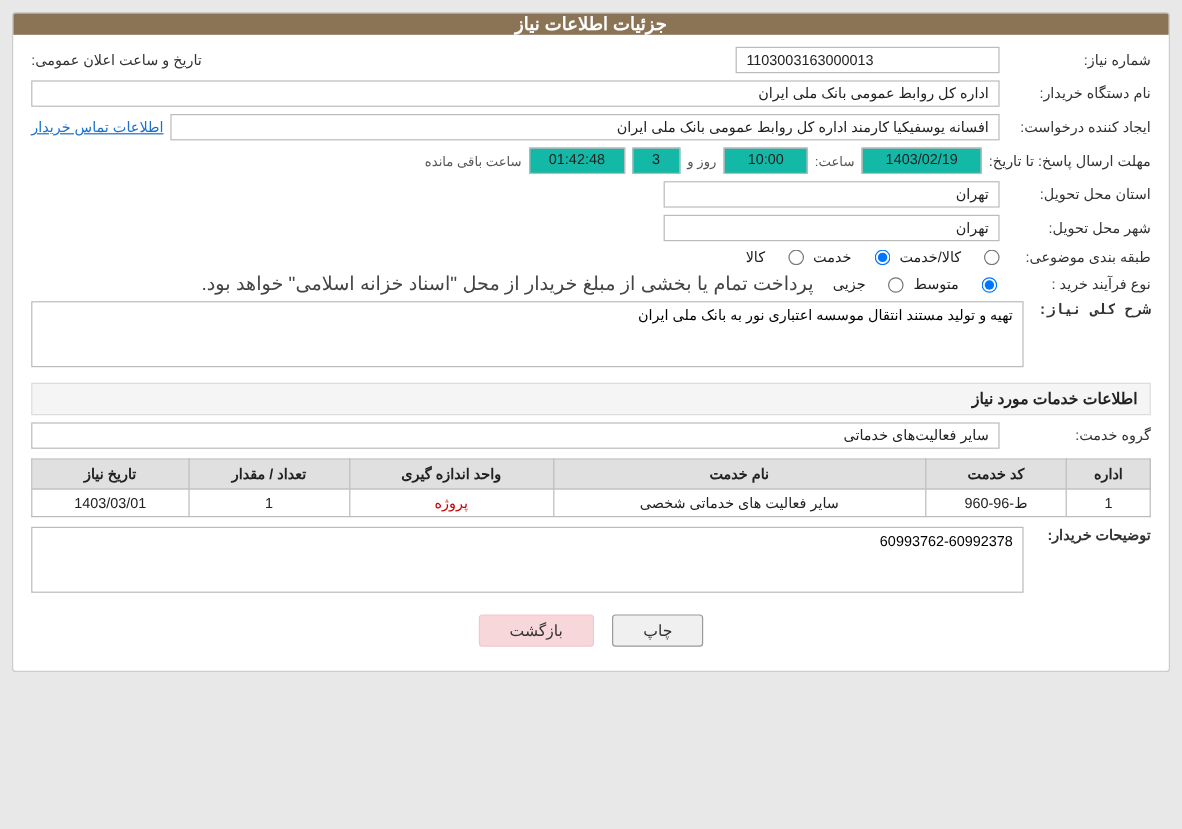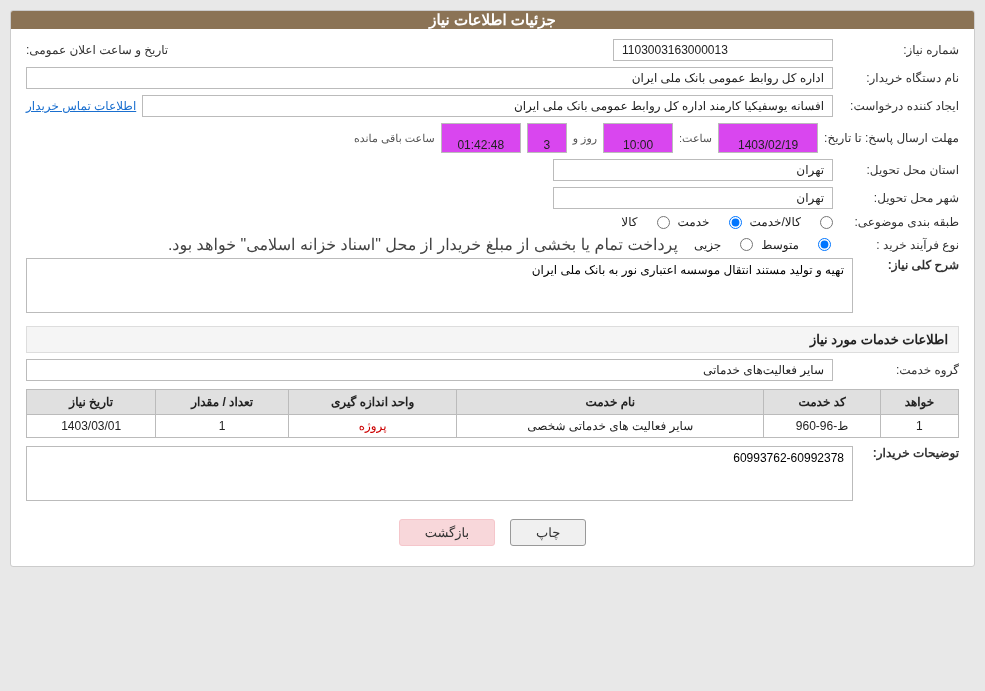--- a/index.html
+++ b/index.html
@@ -96,22 +96,22 @@
       gap: 6px;
       margin-bottom: 6px;
     }
     .small-label {
       font-size: 11px;
       color: #555;
       white-space: nowrap;
     }
     .small-box {
       border: 1px solid #bbb;
-      background: #d946ef;
-      padding: 14px 6px;
+      background: #14b8a6;
+      padding: 2px 6px;
       font-size: 12px;
       height: 22px;
       text-align: center;
     }
     .remaining-label {
       font-size: 11px;
       color: #555;
     }
     .table-section {
       margin-top: 8px;
@@ -265,38 +265,38 @@
           </div>
           <div class="radio-item">
             <input type="radio" name="process" checked="" style="">
             <span>متوسط</span>
           </div>
         </div>
         <span style="font-size:16px; color:#444; margin-right:8px;">پرداخت تمام یا بخشی از مبلغ خریدار از محل "اسناد خزانه اسلامی" خواهد بود.</span>
       </div>
 
       <div class="row-full">
-        <span class="label" style="min-width:100px; font-weight:bold;">شرح کلی نیاز:</span>
+        <span class="label" style="min-width:100px; font-weight:bold;font-family:Liberation Mono, monospace;">شرح کلی نیاز:</span>
         <div class="watermark-area" style="flex:1; position:relative;">
           <textarea class="textarea-box" rows="2" style="">تهیه و تولید مستند انتقال موسسه اعتباری نور به بانک ملی ایران</textarea>
         </div>
       </div>
 
       <div class="section-title">اطلاعات خدمات مورد نیاز</div>
 
       <div class="row-inline">
         <span class="label">گروه خدمت:</span>
         <div class="value-box">سایر فعالیت‌های خدماتی</div>
       </div>
 
       <div class="table-section">
         <table>
           <thead>
             <tr>
-              <th>خواهد</th>
+              <th>اداره</th>
               <th>کد خدمت</th>
               <th>نام خدمت</th>
               <th>واحد اندازه گیری</th>
               <th>تعداد / مقدار</th>
               <th>تاریخ نیاز</th>
             </tr>
           </thead>
           <tbody id="services-tbody">
           <tr>
       <td>1</td>

